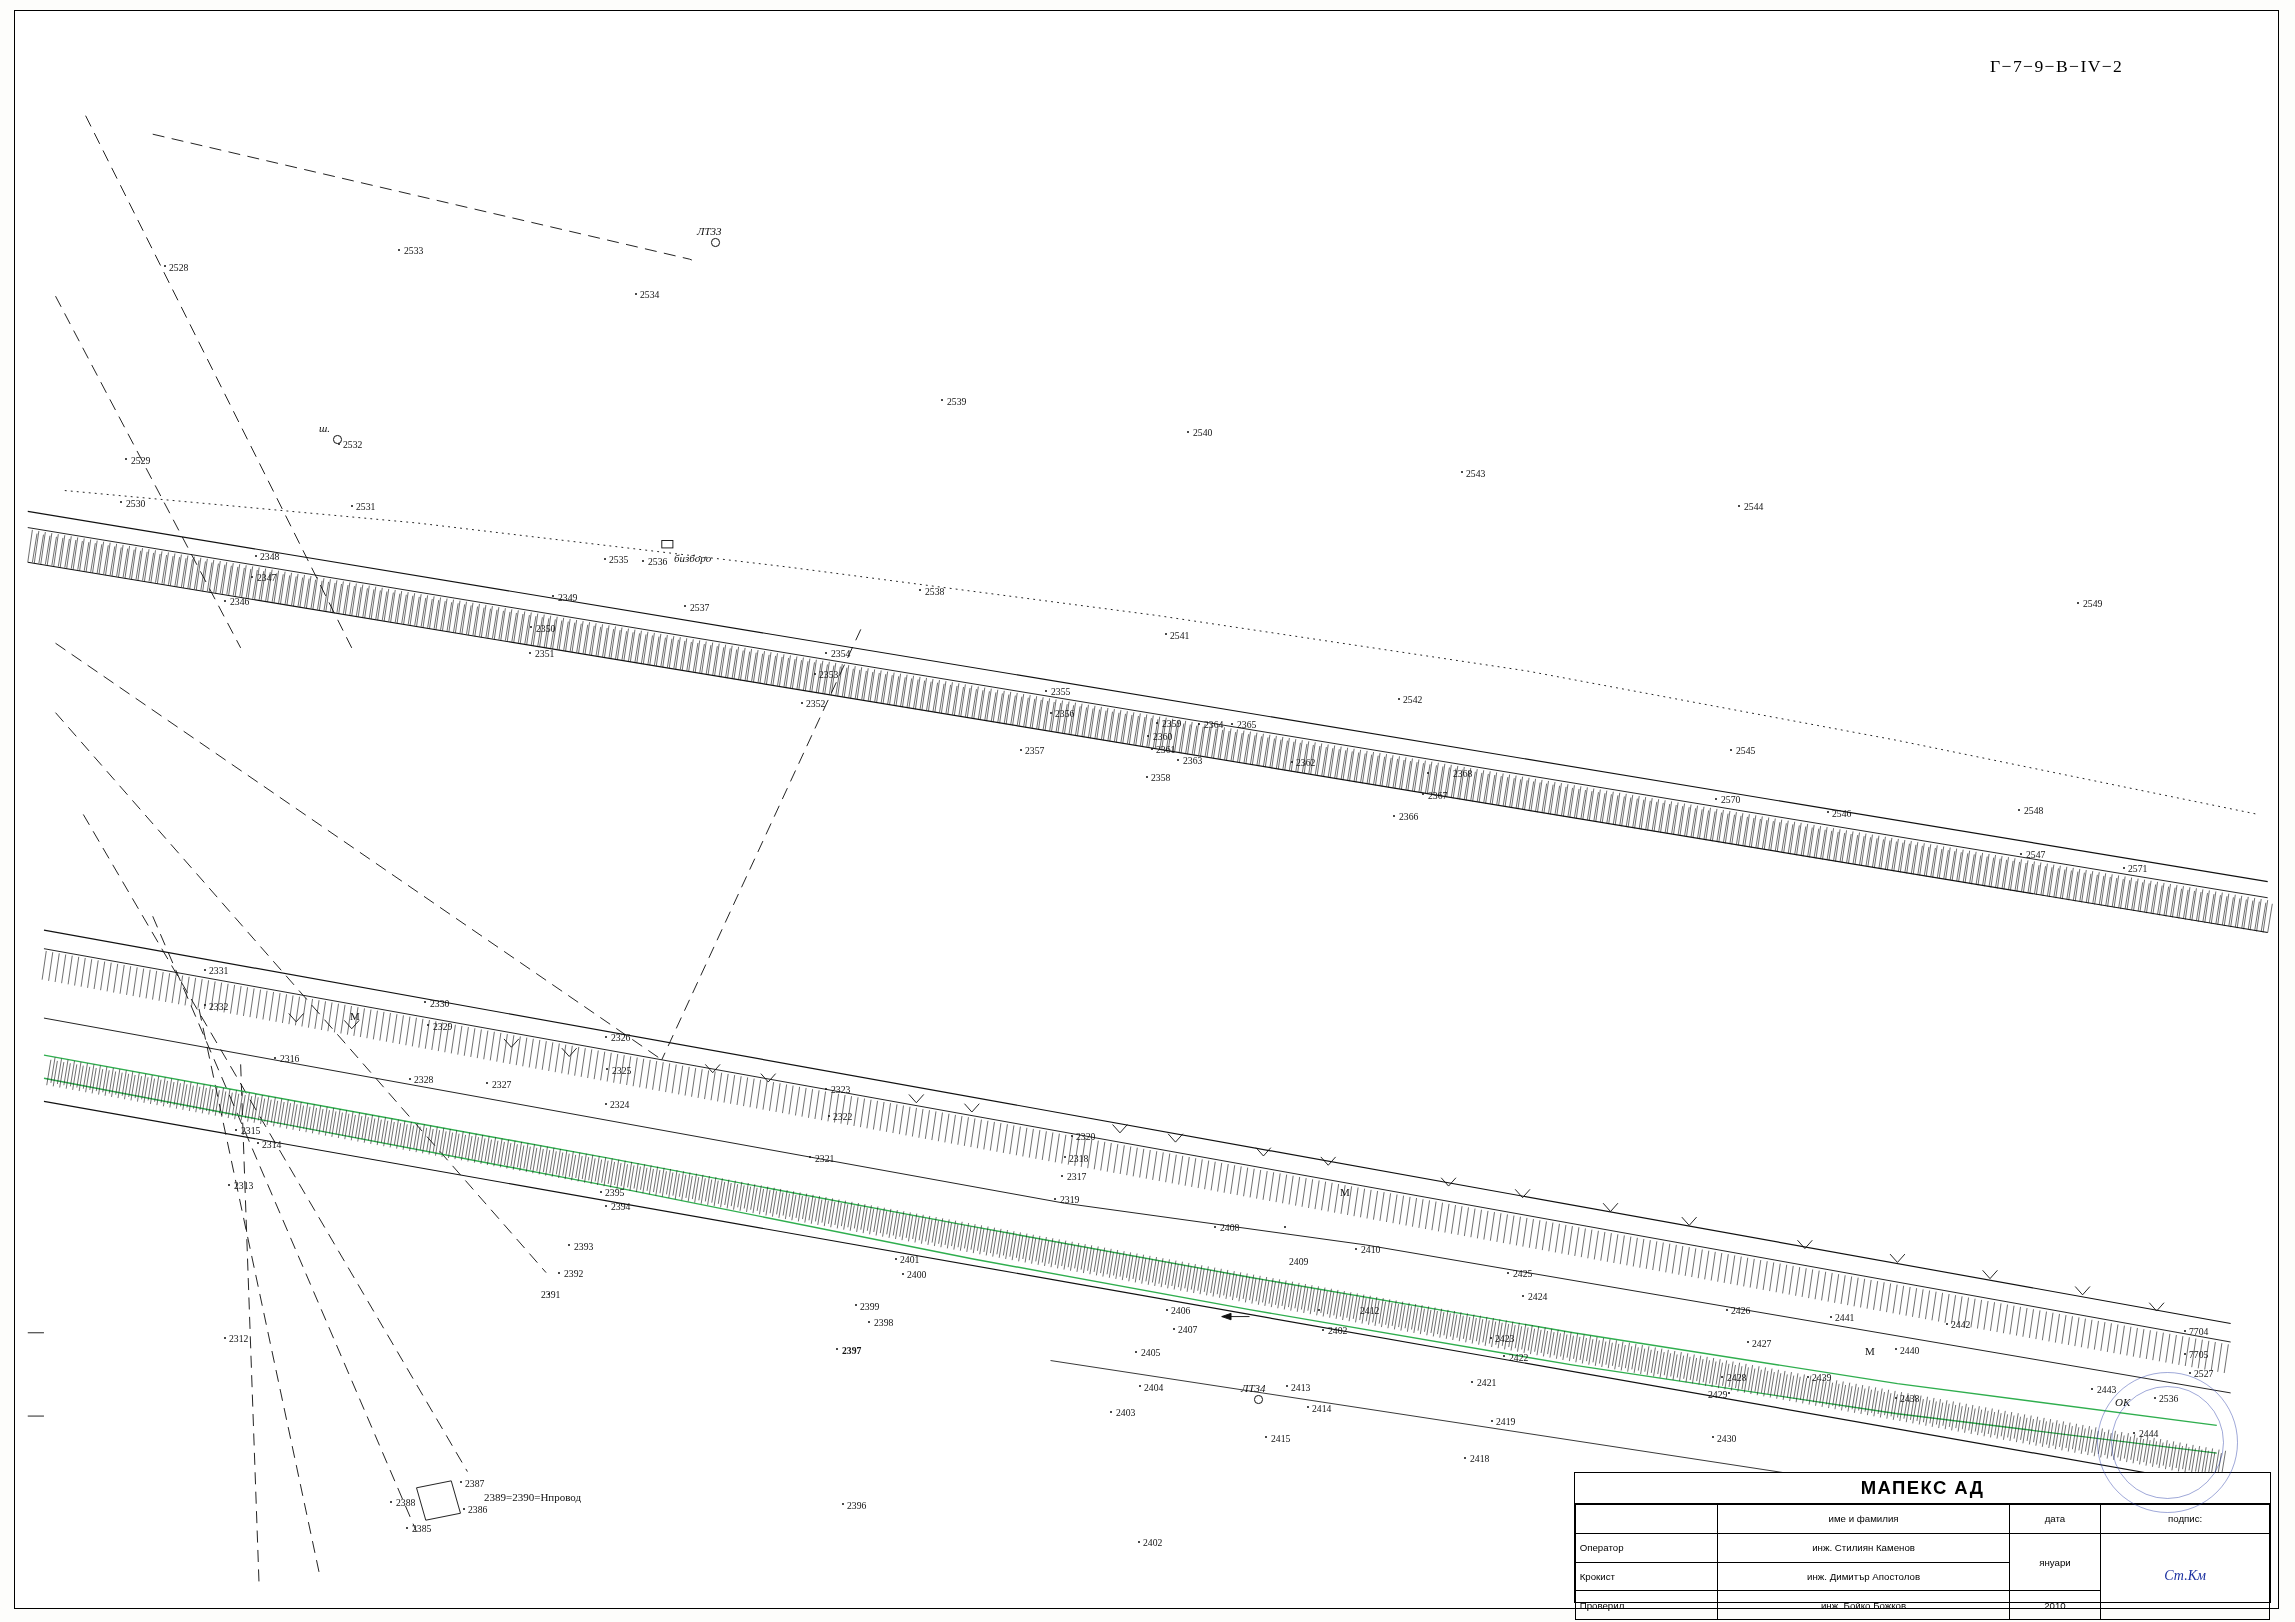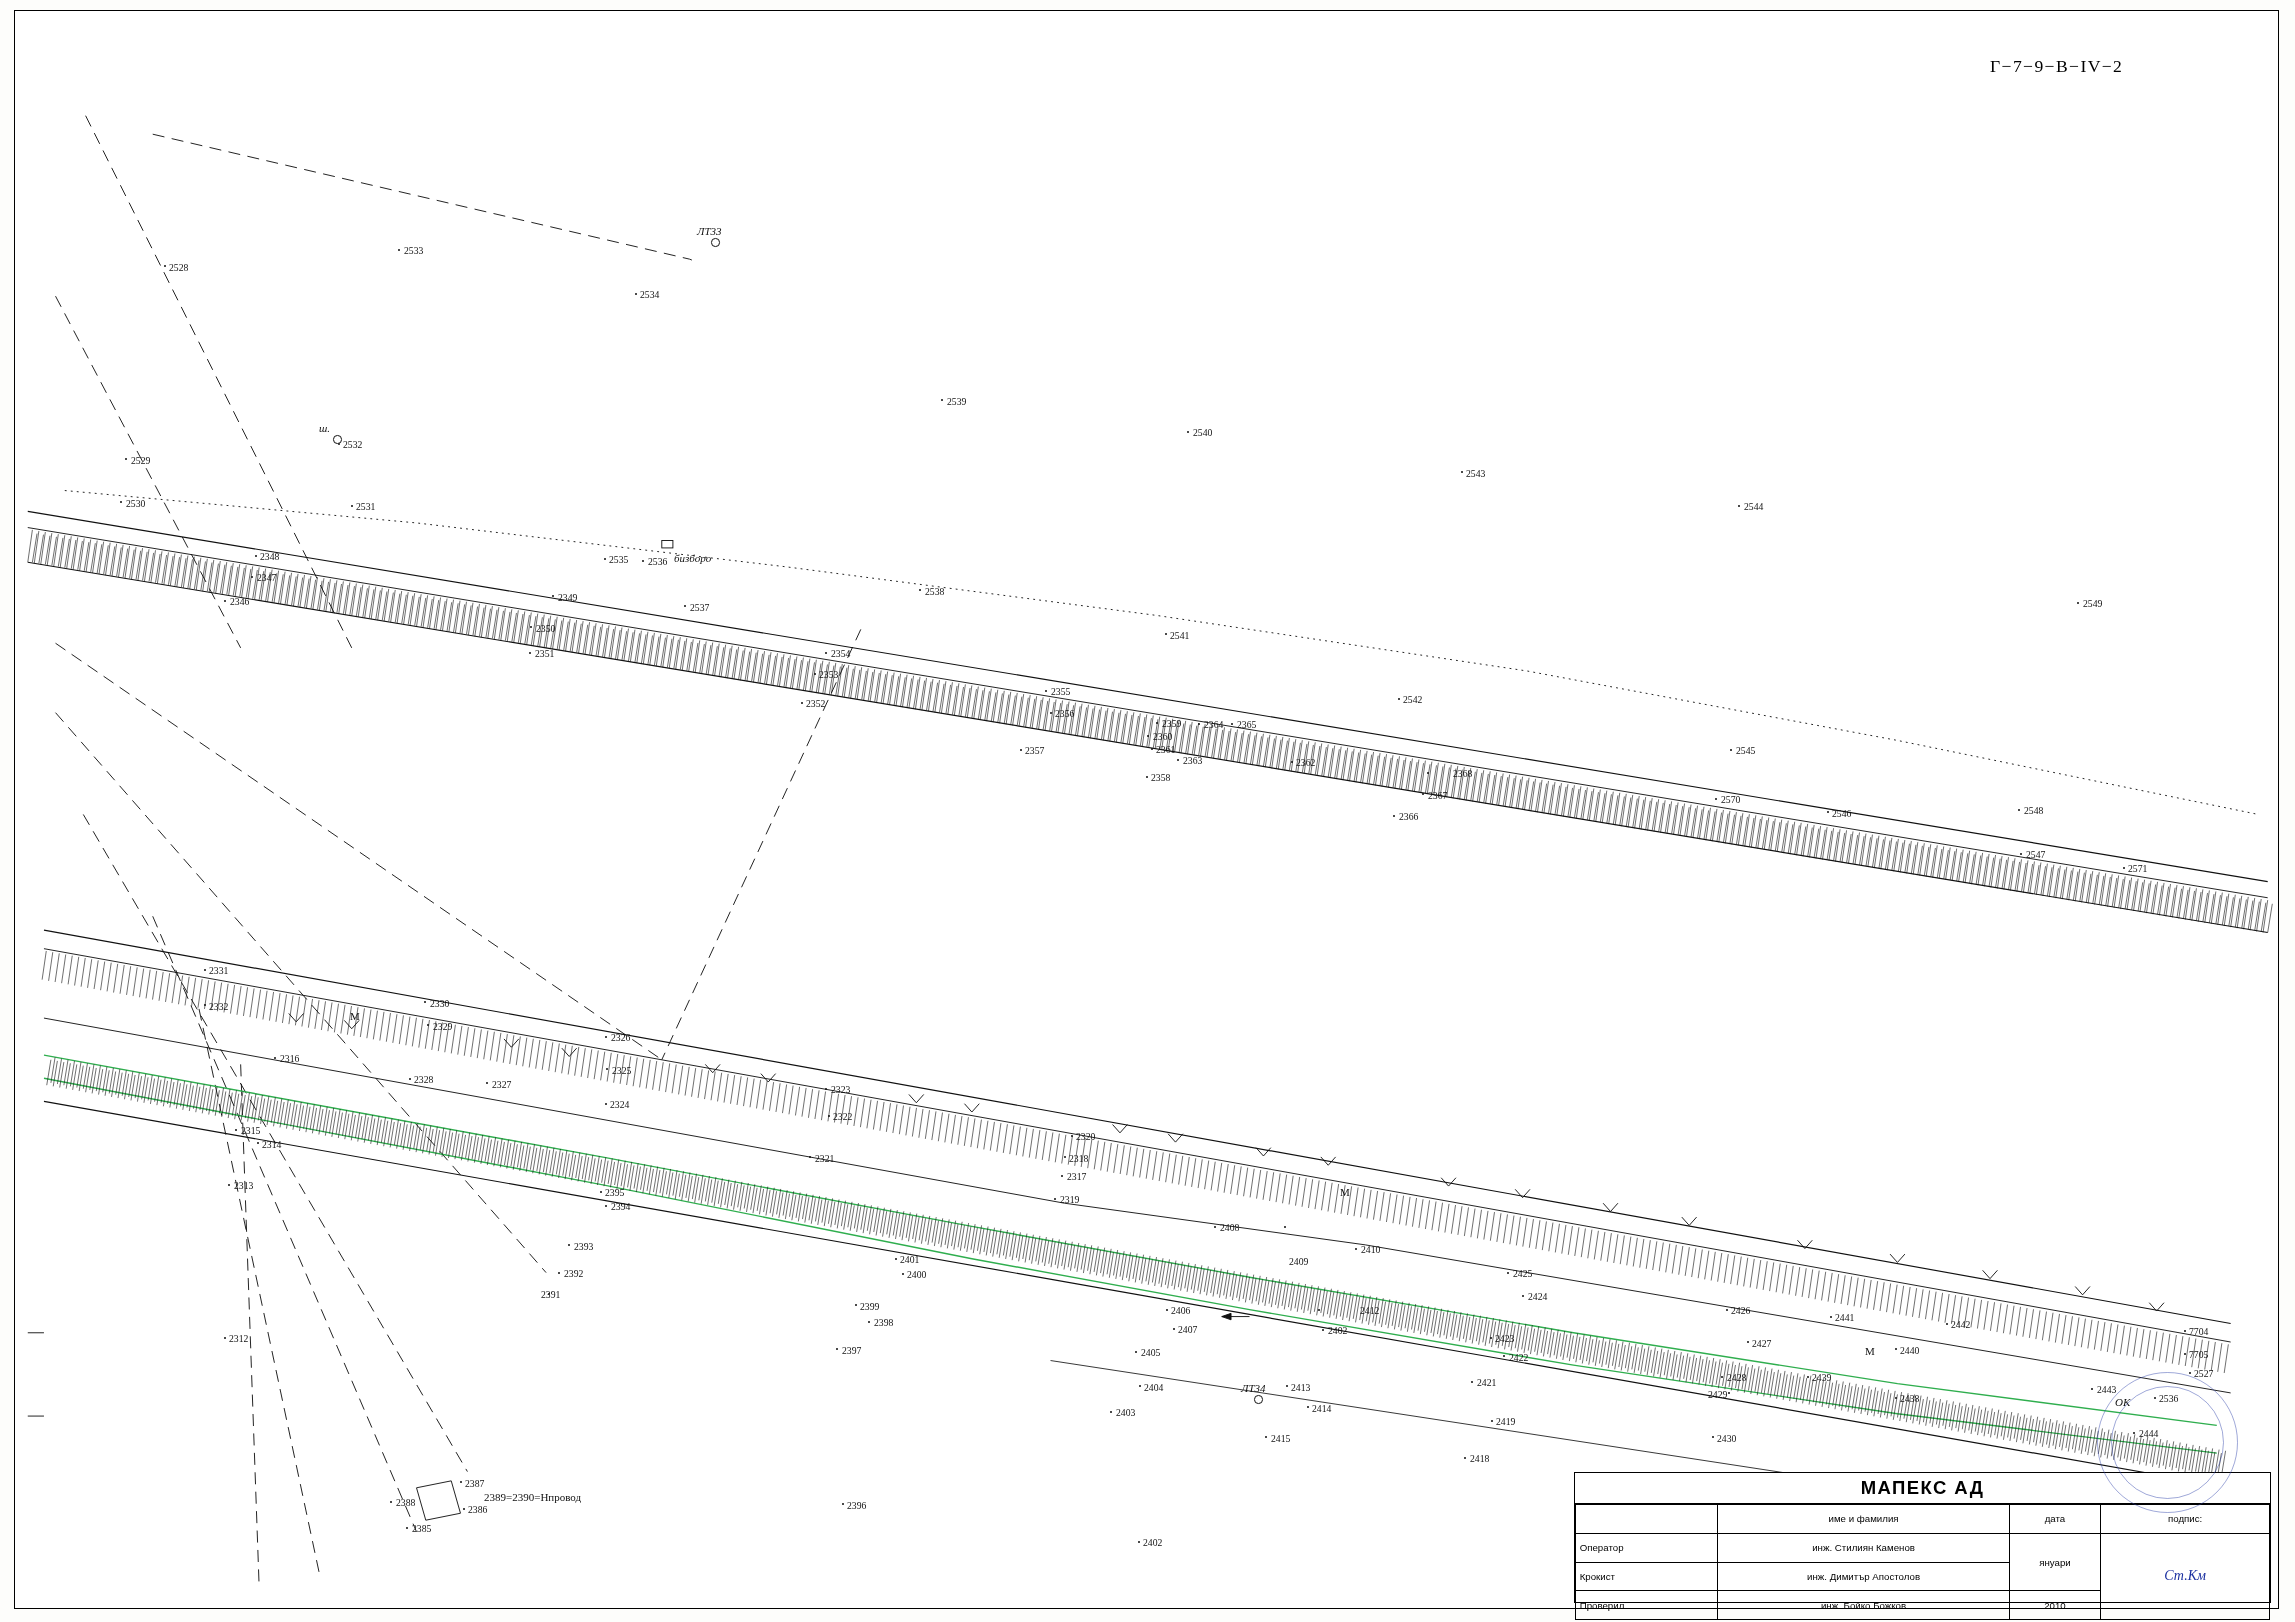--- a/index.html
+++ b/index.html
@@ -2082,21 +2082,21 @@
       <div class="lbl" style="left: 1951px; top: 1319px;">2442</div>
       <div class="pt" style="left: 1946px; top: 1323px; width: 1.9px; height: 1.9px;"></div>
       <div class="lbl" style="left: 1752px; top: 1338px;">2427</div>
       <div class="pt" style="left: 1747px; top: 1341px; width: 1.9px; height: 1.9px;"></div>
       <div class="lbl" style="left: 229px; top: 1333px;">2312</div>
       <div class="pt" style="left: 224px; top: 1337px; width: 1.9px; height: 1.9px;"></div>
       <div class="lbl" style="left: 1495px; top: 1333px;">2423</div>
       <div class="pt" style="left: 1490px; top: 1337px; width: 1.9px; height: 1.9px;"></div>
       <div class="lbl" style="left: 1900px; top: 1345px;">2440</div>
       <div class="pt" style="left: 1895px; top: 1348px; width: 1.9px; height: 1.9px;"></div>
-      <div class="lbl" style="left: 842px; top: 1345px;">2397</div>
+      <div class="lbl" style="left: 842px; top: 1345px; font-weight: bold;">2397</div>
       <div class="pt" style="left: 836px; top: 1348px; width: 1.9px; height: 1.9px;"></div>
       <div class="lbl" style="left: 1141px; top: 1347px;">2405</div>
       <div class="pt" style="left: 1135px; top: 1351px; width: 1.9px; height: 1.9px;"></div>
       <div class="lbl" style="left: 1509px; top: 1352px;">2422</div>
       <div class="pt" style="left: 1503px; top: 1355px; width: 1.9px; height: 1.9px;"></div>
       <div class="lbl" style="left: 2189px; top: 1326px;">7704</div>
       <div class="pt" style="left: 2184px; top: 1330px; width: 1.9px; height: 1.9px;"></div>
       <div class="lbl" style="left: 2189px; top: 1349px;">7705</div>
       <div class="pt" style="left: 2184px; top: 1353px; width: 1.9px; height: 1.9px;"></div>
       <div class="lbl" style="left: 2194px; top: 1368px;">2527</div>

